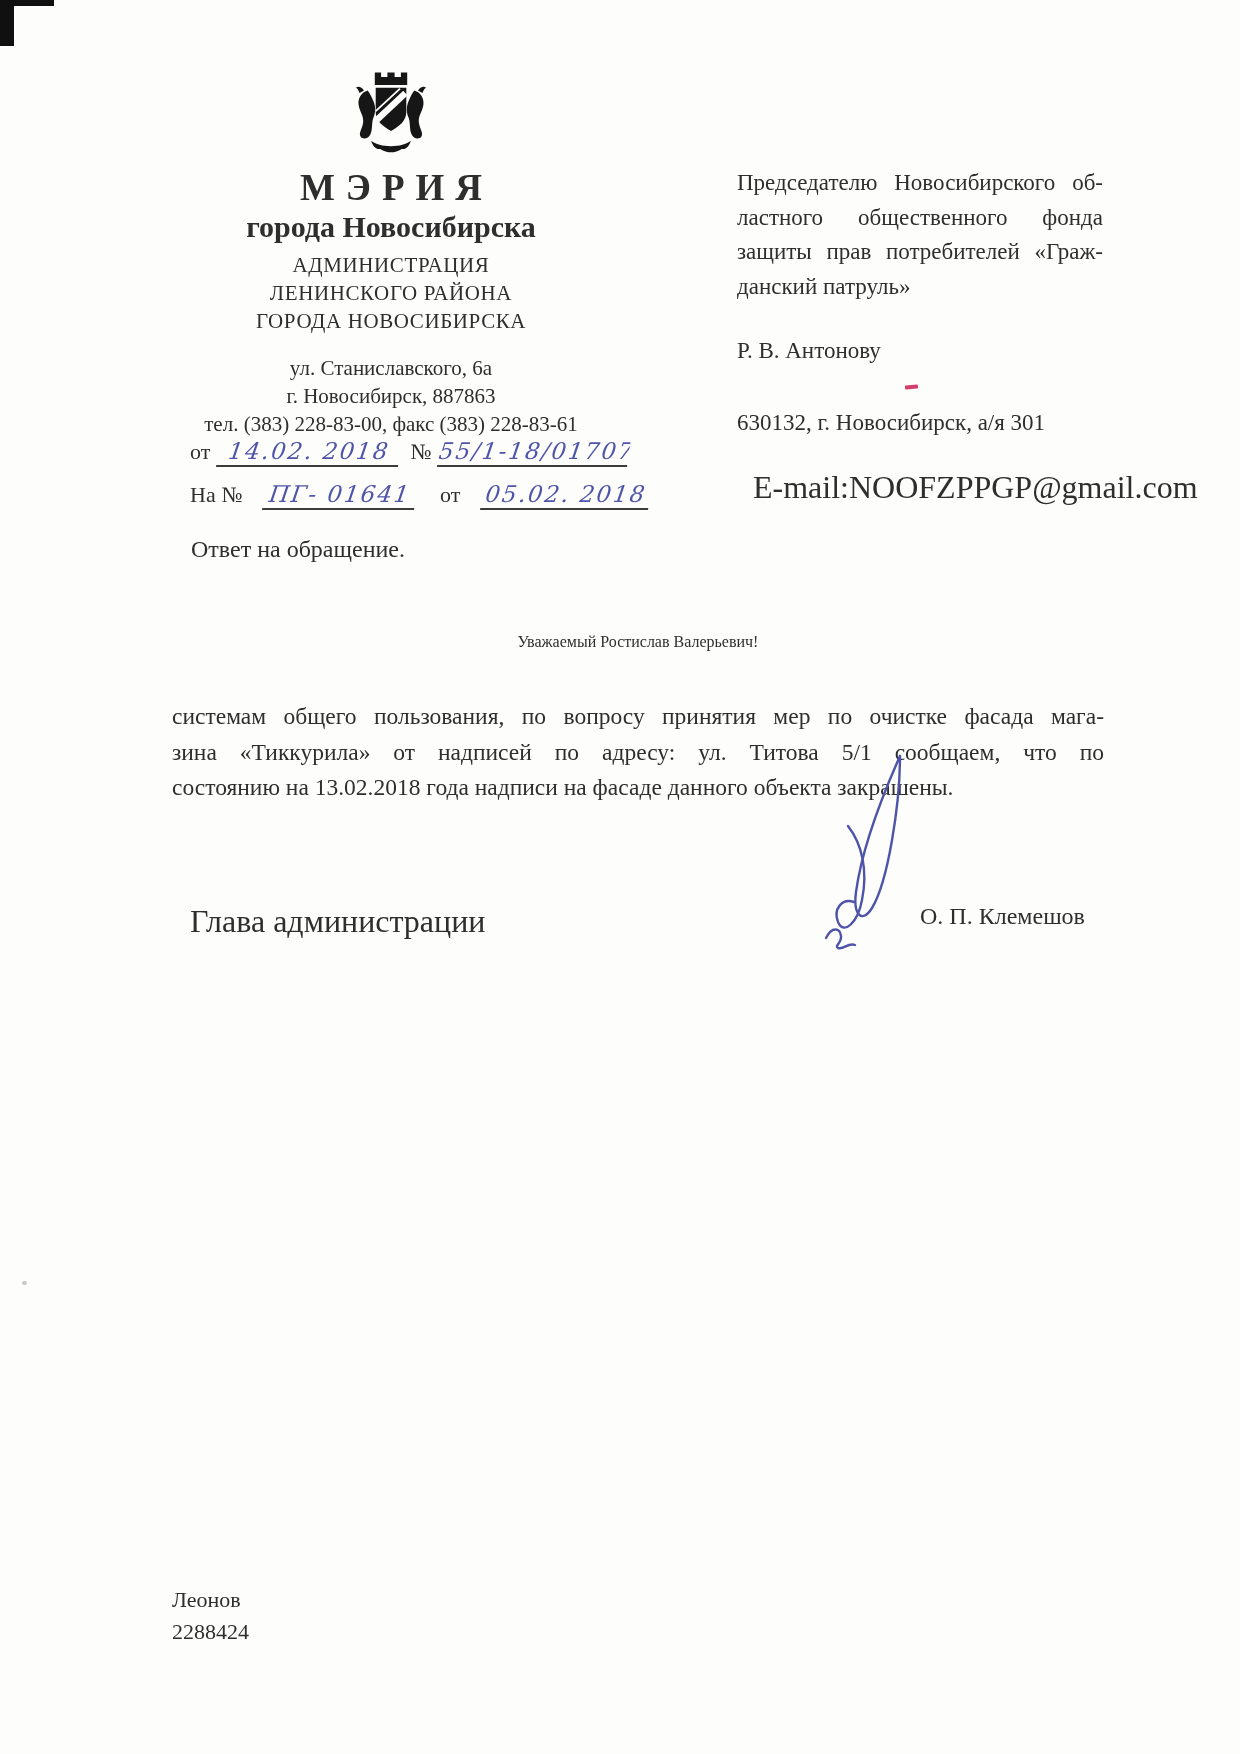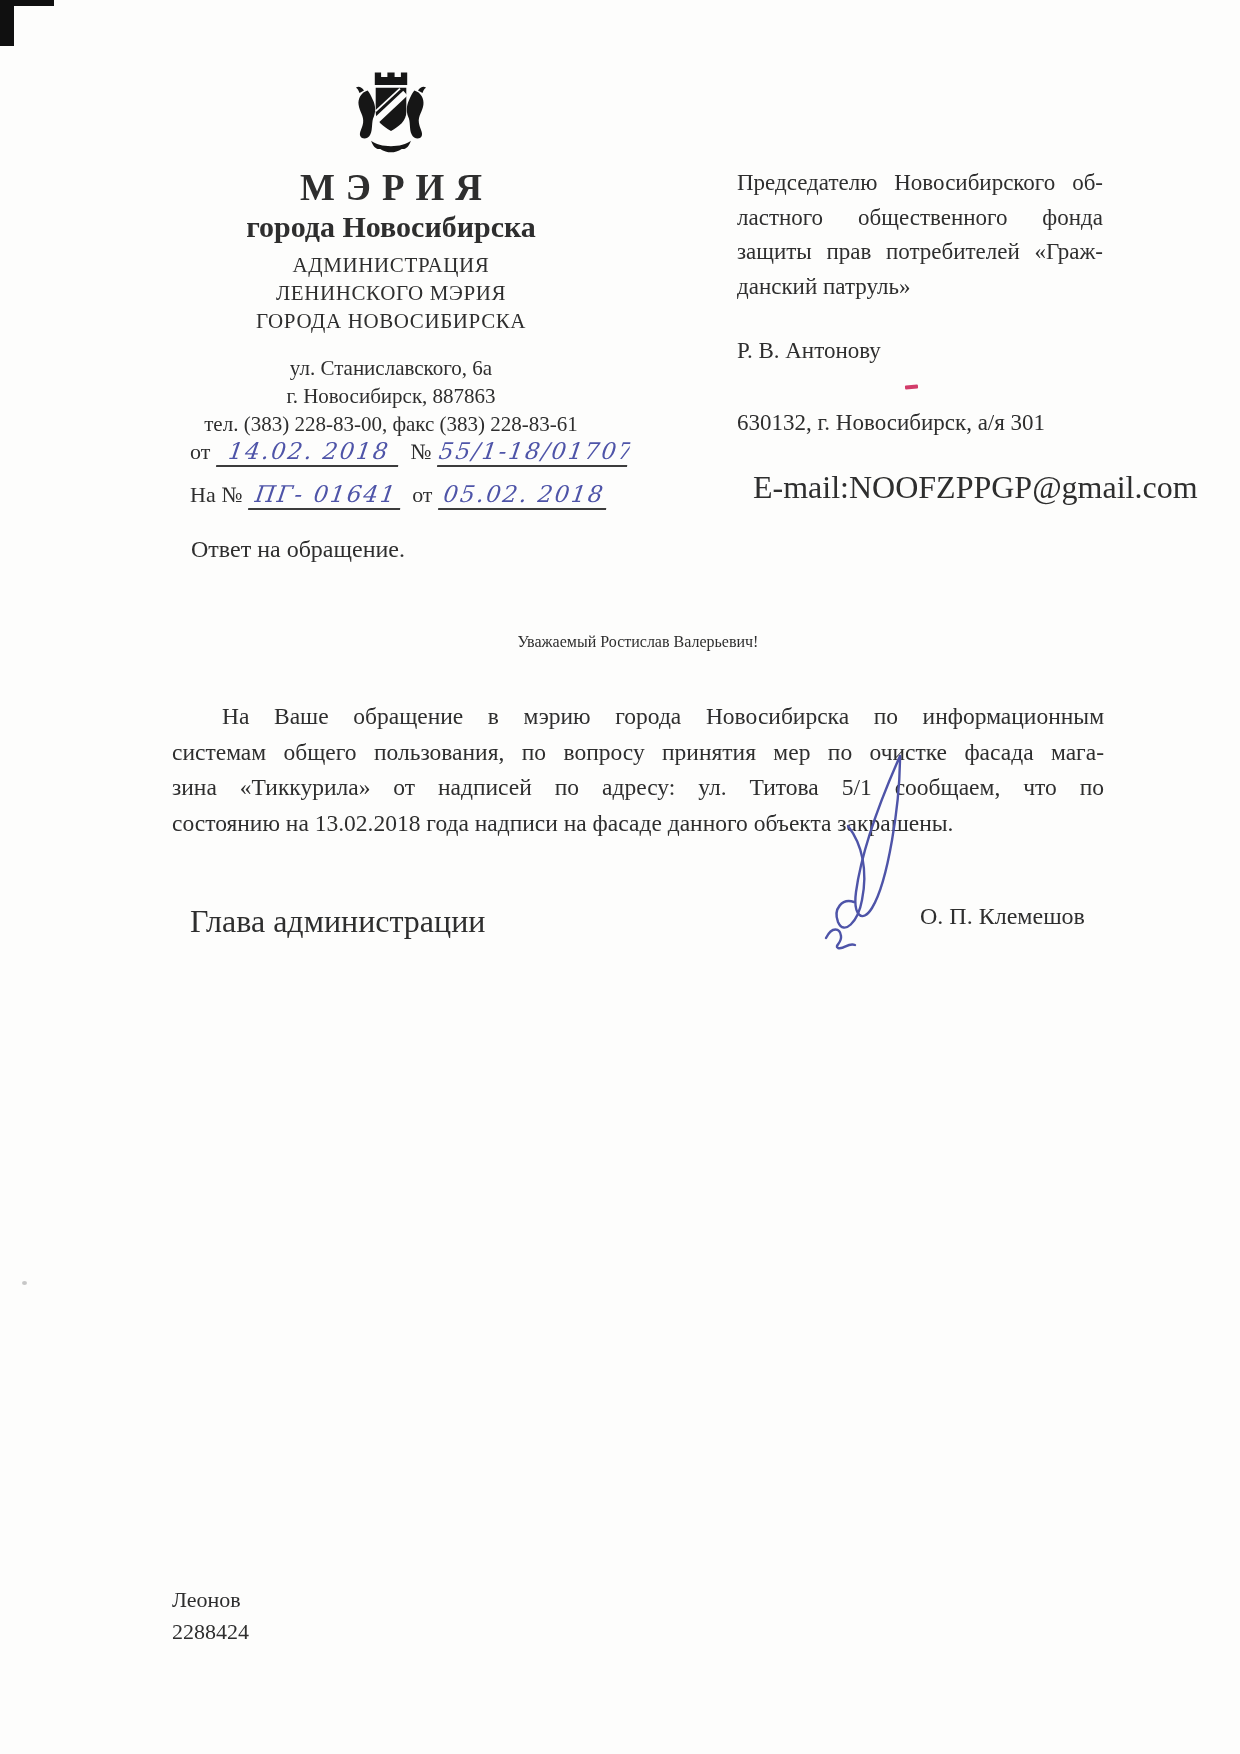--- a/index.html
+++ b/index.html
@@ -22,21 +22,21 @@
   .org-main{font-size:37px;font-weight:bold;letter-spacing:11px;margin-top:6px;margin-left:11px;}
   .org-sub{font-size:30px;font-weight:bold;margin-top:1px;}
   .org-unit{font-size:21px;margin-top:3px;letter-spacing:.6px;}
   .org-unit.first{margin-top:9px;}
   .addr{font-size:21px;margin-top:3px;}
   .addr.first{margin-top:22px;}
 
   
   .ref-row{left:190px;width:460px;display:flex;align-items:flex-end;font-size:22px;}
   .ref-row-1{top:438px;}
-  .ref-row-2{top:481px;}
+  .ref-row-2{top:481px;gap:14px;}
   .ref-label{white-space:nowrap;padding-bottom:2px;}
   .hand{
     font-family:"DejaVu Serif",serif;font-style:italic;color:#4e54a8;
     transform:skewX(-8deg);letter-spacing:2px;font-size:23px;
   }
   .ref-value{border-bottom:2px solid #3c3c3c;text-align:center;margin:0 10px 0 8px;padding-bottom:1px;white-space:nowrap;overflow:hidden;}
   .w-date1{width:182px;}
   .w-num1{width:190px;margin-right:0;}
   .w-num2{width:152px;}
   .w-date2{width:168px;margin-right:0;}
@@ -89,21 +89,21 @@
       </g>
 
       <g stroke="#fdfdfc" fill="none">
         <path d="M34 57 L66 27" stroke-width="7"></path>
         <path d="M33 47 L60 22" stroke-width="2"></path>
       </g>
     </svg>
     <div class="org-main">МЭРИЯ</div>
     <div class="org-sub">города Новосибирска</div>
     <div class="org-unit first">АДМИНИСТРАЦИЯ</div>
-    <div class="org-unit">ЛЕНИНСКОГО МЭРИЯ</div>
+    <div class="org-unit">ЛЕНИНСКОГО РАЙОНА</div>
     <div class="org-unit">ГОРОДА НОВОСИБИРСКА</div>
     <div class="addr first">ул. Станиславского, 6а</div>
     <div class="addr">г. Новосибирск, 887863</div>
     <div class="addr">тел. (383) 228-83-00, факс (383) 228-83-61</div>
   </div>
 
   <div class="abs ref-row ref-row-1">
     <span class="ref-label">от</span>
     <span class="ref-value w-date1 hand">14.02. 2018</span>
     <span class="ref-label">№</span>
@@ -126,21 +126,20 @@
   <div class="abs addressee-person">Р. В. Антонову</div>
   <div class="abs red-dash"></div>
   <div class="abs addressee-postal">630132, г. Новосибирск, а/я 301</div>
   <div class="abs addressee-email">E-mail:NOOFZPPGP@gmail.com</div>
 
   <div class="abs subject">Ответ на обращение.</div>
 
   <div class="abs salutation">Уважаемый Ростислав Валерьевич!</div>
 
   <div class="abs body-text">
-    <div class="body-line indent just">На Ваше обращение в мэрию города Новосибирска по информационным</div>
     <div class="body-line just">системам общего пользования, по вопросу принятия мер по очистке фасада мага-</div>
     <div class="body-line just">зина «Тиккурила» от надписей  по адресу: ул. Титова 5/1 сообщаем, что по</div>
     <div class="body-line">состоянию на 13.02.2018 года надписи на фасаде данного объекта закрашены.</div>
   </div>
 
   <div class="abs sig-title">Глава администрации</div>
   <svg class="abs sig-scribble" viewBox="0 0 104 212">
     <g fill="none" stroke="#4e54a8" stroke-width="2.4" stroke-linecap="round">
       <path d="M88 6 C72 42 50 98 44 142 C41 165 50 174 60 158 C76 132 88 54 88 6"></path>
       <path d="M36 76 C50 94 56 120 50 150 C46 172 32 186 26 172 C21 159 30 148 42 152"></path>

